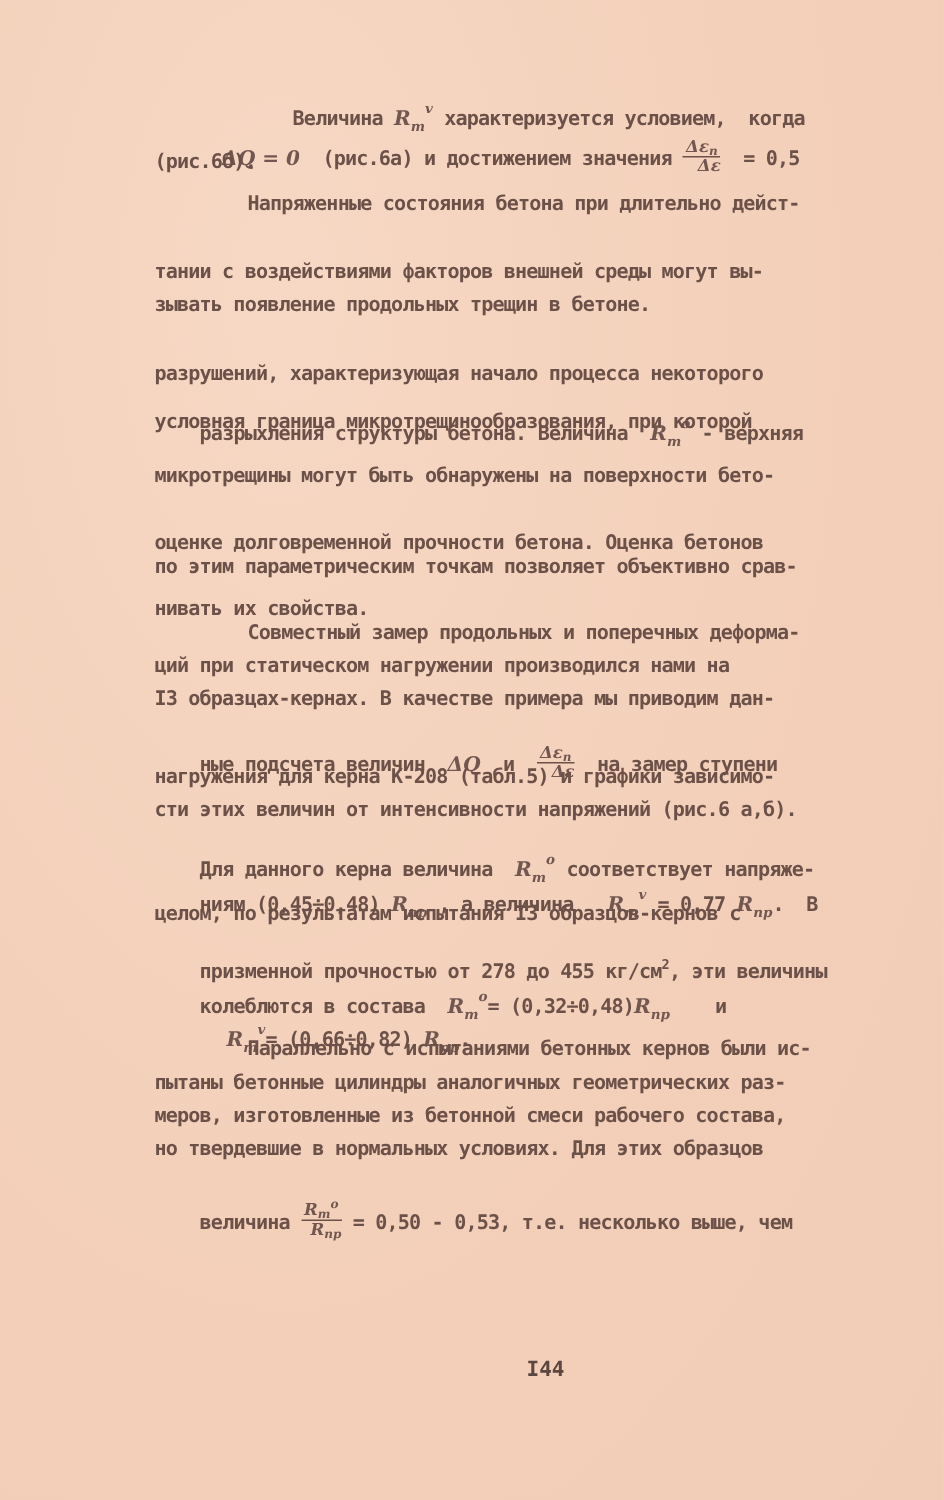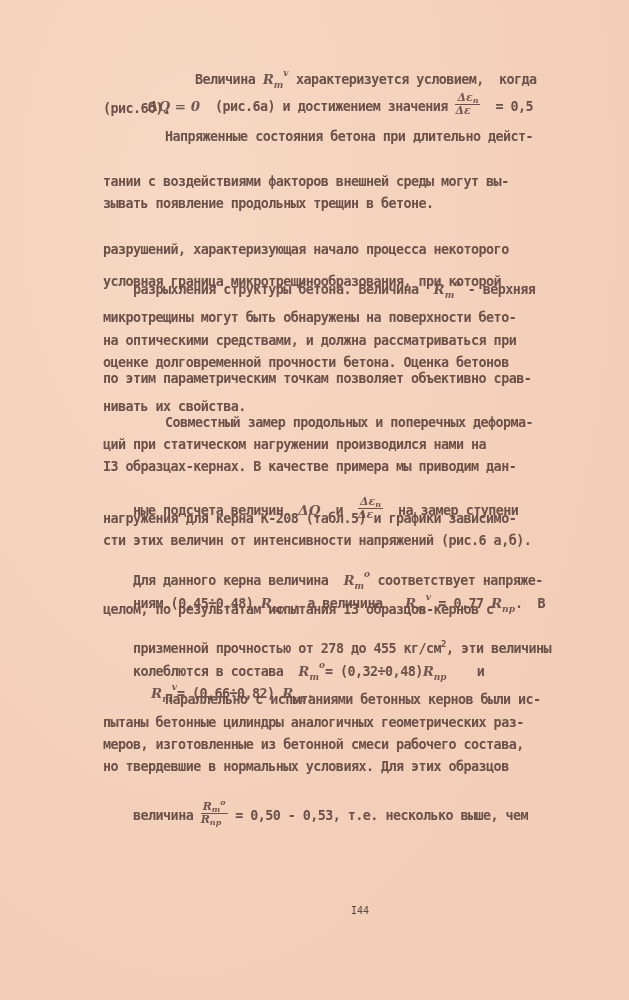--- a/index.html
+++ b/index.html
@@ -18,24 +18,24 @@
     color: #6c5149;
     font-weight: bold;
   }
   .ind { left: 165px; }
   .sym {
     font-family: "DejaVu Serif", "Liberation Serif", serif; font-style: italic;
     color: #725750; letter-spacing: 0;
   }
   .sup { font-size: 9px; position: relative; top: -8px; }
   .sub { font-size: 9px; position: relative; top: 4px; }
-  .frac { display: inline-block; vertical-align: middle; text-align: left; position: relative; top: -2px; }
+  .frac { display: inline-block; vertical-align: middle; text-align: right; position: relative; top: -2px; }
   .frac .num { display: block; border-bottom: 1px solid #6c5149; font-size: 11px; line-height: 12px; padding: 0 2px; }
   .frac .den { display: block; font-size: 11px; line-height: 12px; }
-  .pnum { position: absolute; left: 351px; top: 905px; font-size: 10px; color: #5b4640; }
+  .pnum { position: absolute; left: 351px; top: 905px; font-size: 14px; color: #5b4640; font-weight: bold; }
 </style>
 </head>
 <body>
 
 <div class="page">
 
   <div class="line ind" style="top:55px">
     <span>Величина </span><span class="sym"><span>R</span><span class="sub">т</span><span class="sup">v</span></span><span> характеризуется условием,  когда</span>
   </div>
 
@@ -53,21 +53,20 @@
 
 
   <div class="line" style="top:242px">разрушений, характеризующая начало процесса некоторого</div>
 
   <div class="line" style="top:265px">
     <span>разрыхления структуры бетона. Величина  </span><span class="sym"><span>R</span><span class="sub">т</span><span class="sup">о</span></span><span> - верхняя</span>
   </div>
 
   <div class="line" style="top:274px">условная граница микротрещинообразования, при которой</div>
   <div class="line" style="top:310px">микротрещины могут быть обнаружены на поверхности бето-</div>
-  <div class="line" style="top:333px">на оптическими средствами, и должна рассматриваться при</div>
   <div class="line" style="top:355px">оценке долговременной прочности бетона. Оценка бетонов</div>
   <div class="line" style="top:371px">по этим параметрическим точкам позволяет объективно срав-</div>
   <div class="line" style="top:399px">нивать их свойства.</div>
 
   <div class="line ind" style="top:415px">Совместный замер продольных и поперечных деформа-</div>
   <div class="line" style="top:437px">ций при статическом нагружении производился нами на</div>
   <div class="line" style="top:459px">I3 образцах-кернах. В качестве примера мы приводим дан-</div>
 
   <div class="line" style="top:482px">
     <span>ные подсчета величин  </span><span class="sym">ΔQ</span><span>  и  </span><span class="frac"><span class="num sym"><span>Δε</span><span class="sub" style="font-size:8px;top:2px">п</span></span><span class="den sym">Δε</span></span><span>  на замер ступени</span>

